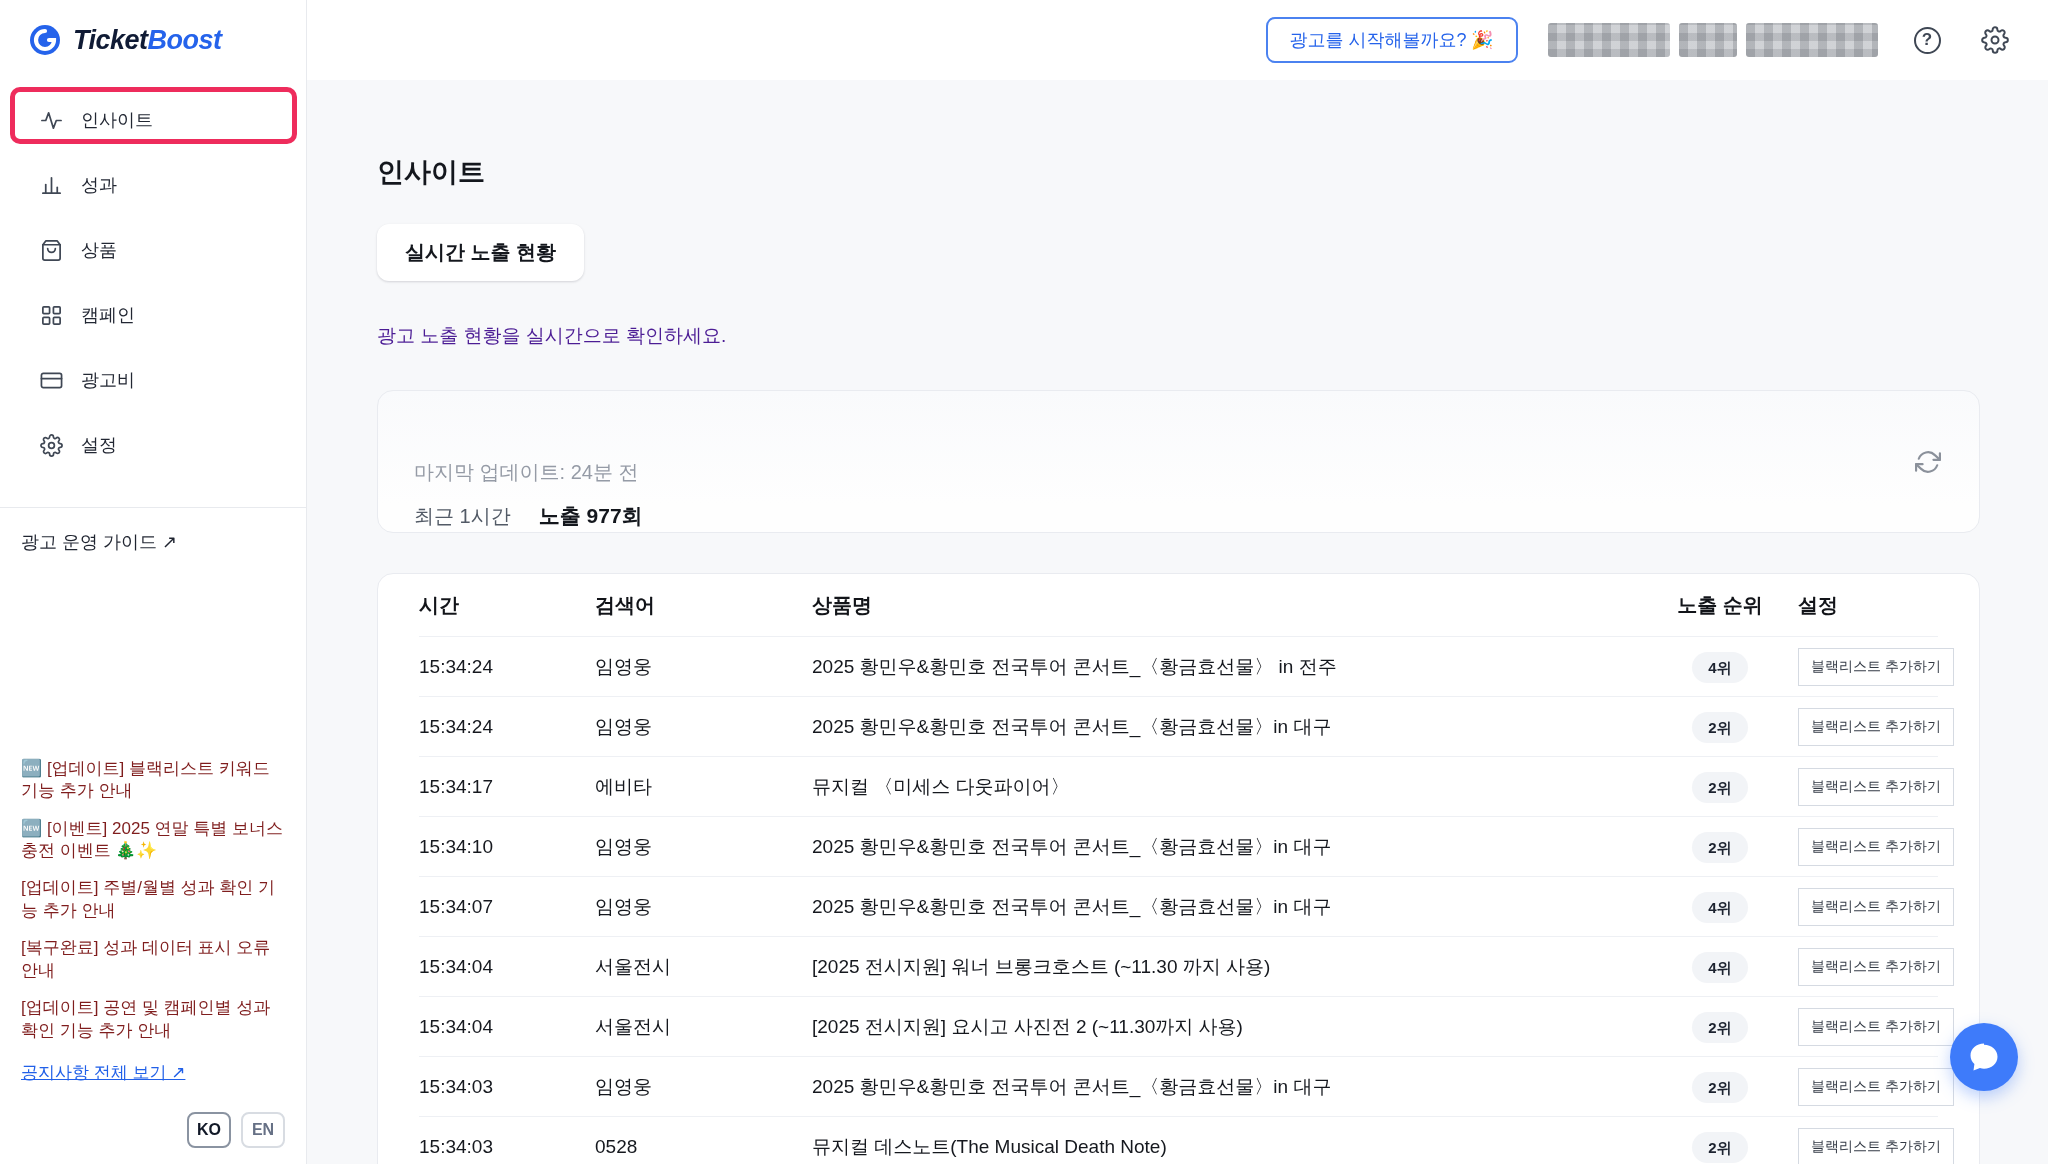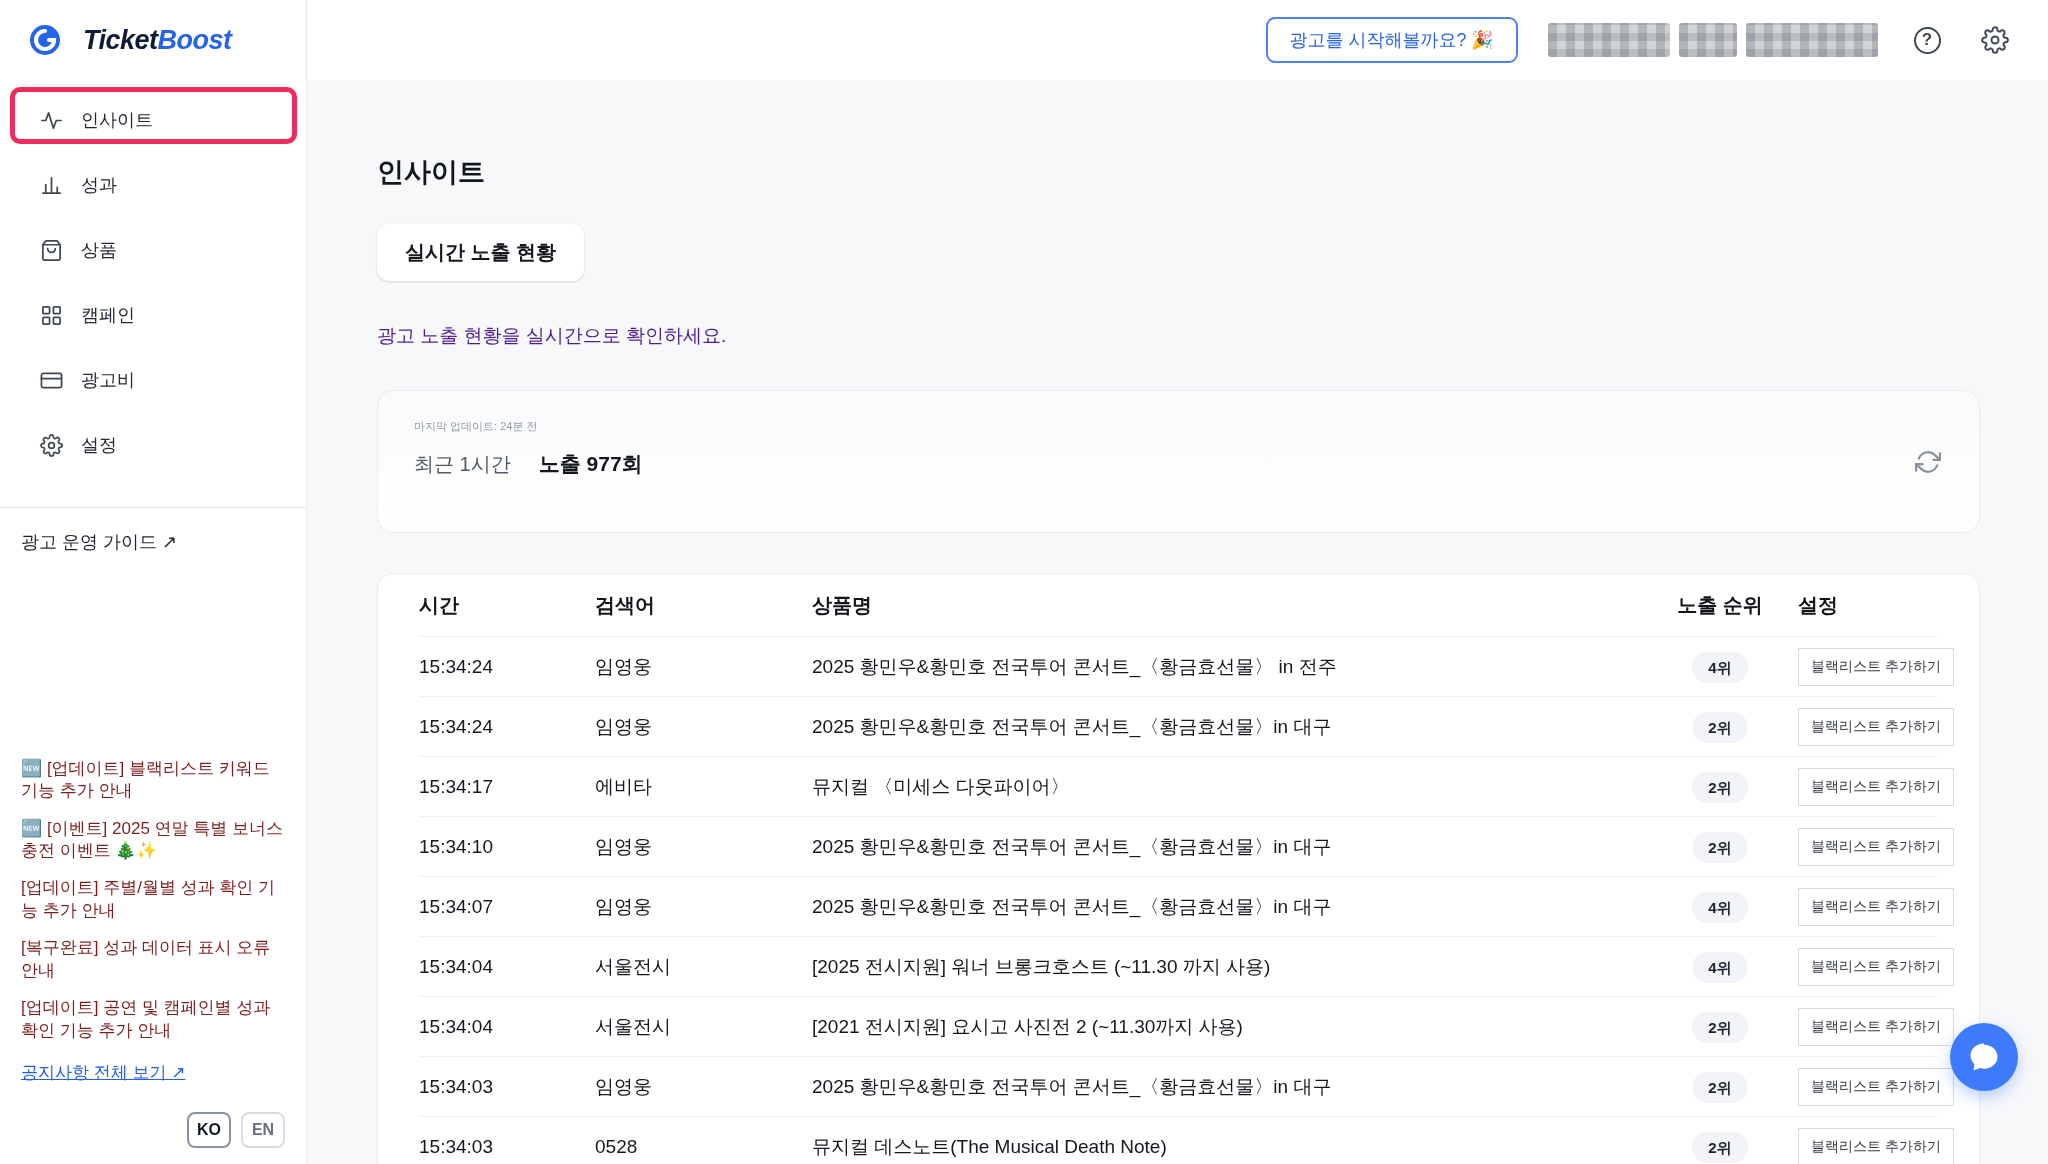--- a/index.html
+++ b/index.html
@@ -23,21 +23,21 @@
   .icon-btn { width:38px; height:38px; display:flex; align-items:center; justify-content:center;
     background:none; border:none; color:#3f4754; cursor:pointer; }
   .help-circle { width:27px; height:27px; border:2px solid #3f4754; border-radius:50%;
     display:flex; align-items:center; justify-content:center; font-size:17px; font-weight:700; color:#3f4754; }
 
   
   .sidebar { position:absolute; left:0; top:0; bottom:0; width:307px; background:#fff;
     border-right:1px solid #e8eaee; display:flex; flex-direction:column; z-index:6; }
   .logo-row { height:80px; flex:0 0 auto; display:flex; align-items:center; gap:11px; padding:0 28px; cursor:pointer; }
   .logo-text { font-size:27px; font-weight:800; font-style:italic; letter-spacing:-.5px; }
-  .logo-text .t1 { color:#101b35;margin-left:10px; } .logo-text .t2 { color:#2563eb;text-align:center; }
+  .logo-text .t1 { color:#101b35; } .logo-text .t2 { color:#2563eb;text-align:center; }
   .nav { padding-top:6px; }
   .nav-item { height:62px; margin:3px 10px; padding-left:30px; display:flex; align-items:center; gap:18px;
     border-radius:10px; font-size:18px; color:#222733; cursor:pointer; }
   .nav-item svg { width:23px; height:23px; stroke:#3f4754; fill:none; stroke-width:1.8;
     stroke-linecap:round; stroke-linejoin:round; flex:0 0 auto; }
   .sidebar-divider { height:1px; background:#e8eaee; margin-top:28px; }
   .guide-link { padding:22px 21px 0; font-size:18px; color:#1f2430; cursor:pointer; }
   .sidebar-bottom { margin-top:auto; padding:0 21px 16px; }
   .notice { font-size:17px; line-height:1.32; color:#7f1d1d; margin-bottom:15px; cursor:pointer; }
   .notices-all { display:inline-block; margin-top:4px; font-size:17px; color:#2160e8;
@@ -54,21 +54,21 @@
   
   .main { position:absolute; left:308px; top:80px; right:0; bottom:0; background:#f7f8fa; padding-left:69px; overflow:hidden; }
   .page-title { margin-top:74px; font-size:27px; font-weight:700; color:#14171d; }
   .tab-card { margin-top:34px; display:inline-flex; align-items:center; height:57px; padding:0 28px;
     background:#fff; border-radius:12px; font-size:20px; font-weight:700; color:#14171d; cursor:pointer;
     box-shadow:0 1px 2px rgba(16,24,40,.06), 0 1px 3px rgba(16,24,40,.10); }
   .page-desc { margin-top:42px; font-size:19px; color:#4c1d95; }
 
   .summary-card { margin-top:41px; width:1603px; height:143px; border:1px solid #e9ebf0; border-radius:16px;
     background:linear-gradient(180deg,#f9fafc 0%, #fefefe 80%); padding:28px 36px; position:relative; }
-  .summary-updated { font-size:11px; color:#959ba6; }
+  .summary-updated { font-size:20px; color:#959ba6;margin-top:40px; }
   .summary-row { margin-top:16px; display:flex; align-items:baseline; gap:28px; }
   .summary-range { font-size:20px; color:#525a66; }
   .summary-count { font-size:21px; font-weight:700; color:#14171d; }
   .refresh-btn { position:absolute; right:38px; top:58px; background:none; border:none; color:#8b919b; cursor:pointer; }
   .refresh-btn svg { width:26px; height:26px; stroke:currentColor; fill:none; stroke-width:2;
     stroke-linecap:round; stroke-linejoin:round; }
 
   .table-card { margin-top:40px; width:1603px; height:760px; background:#fff; border:1px solid #e9ebf0;
     border-radius:16px 16px 0 0; padding:0 41px; }
   .tbl-header, .tbl-row { display:grid; grid-template-columns:176px 217px 1fr 156px 140px; align-items:center; }
@@ -252,21 +252,21 @@
     <div class="tbl-row">
       <span class="cell-time">15:34:04</span>
       <span>서울전시</span>
       <span>[2025 전시지원]  워너 브롱크호스트 (~11.30 까지 사용)</span>
       <span class="cell-rank"><span class="rank-badge">4위</span></span>
       <button class="action-btn">블랙리스트 추가하기</button>
     </div>
     <div class="tbl-row">
       <span class="cell-time">15:34:04</span>
       <span>서울전시</span>
-      <span>[2021 전시지원]  요시고 사진전 2 (~11.30까지 사용)</span>
+      <span>[2025 전시지원]  요시고 사진전 2 (~11.30까지 사용)</span>
       <span class="cell-rank"><span class="rank-badge">2위</span></span>
       <button class="action-btn">블랙리스트 추가하기</button>
     </div>
     <div class="tbl-row">
       <span class="cell-time">15:34:03</span>
       <span>임영웅</span>
       <span>2025 황민우&amp;황민호 전국투어 콘서트_〈황금효선물〉in 대구</span>
       <span class="cell-rank"><span class="rank-badge">2위</span></span>
       <button class="action-btn">블랙리스트 추가하기</button>
     </div>

